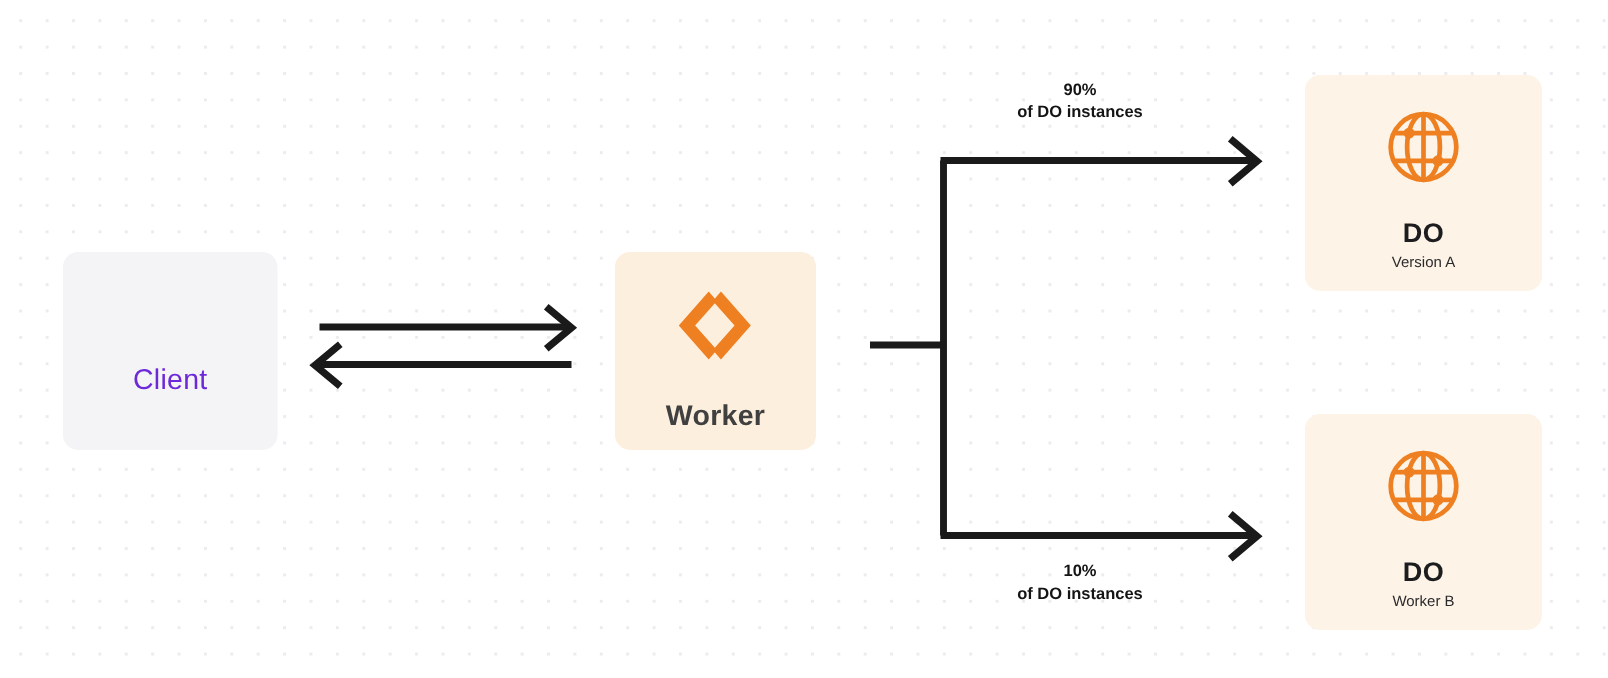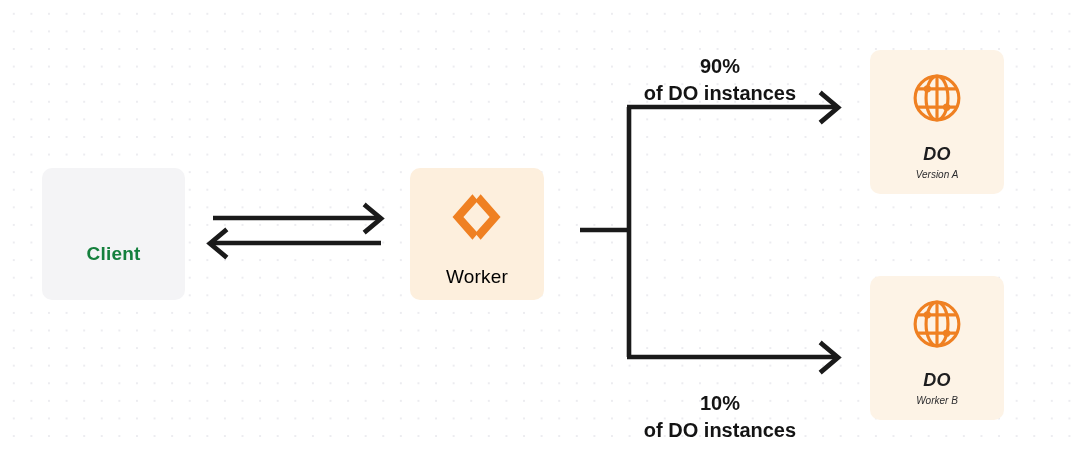--- a/index.html
+++ b/index.html
@@ -38,51 +38,50 @@
   
   #client-node {
     left: 42px;
     top: 168px;
     width: 143px;
     height: 132px;
     background: #f4f4f6;
   }
   #client-node .node-title {
     font-size: 19px;
-    font-weight: bold;
-    color: #15803d;
+    font-weight: normal;
+    color: #6d28d9;
     letter-spacing: 0.2px;
     margin-top: 40px;
   }
 
   
   #worker-node {
     left: 410px;
     top: 168px;
     width: 134px;
     height: 132px;
     background: #fdefdd;
     padding-top: 8px;
   }
   #worker-node .node-title {
     font-size: 19px;
-    font-weight: normal;
-    color: #000000;
+    font-weight: bold;
+    color: #404040;
     margin-top: 16px;
     letter-spacing: 0.2px;
   }
 
   
   .do-node {
     left: 870px;
-    width: 134px;
+    width: 158px;
     height: 144px;
     background: #fdf3e6;
     padding-top: 6px;
-    font-style: italic;
   }
   #do-a-node { top: 50px; }
   #do-b-node { top: 276px; }
 
   .do-node .node-title {
     font-size: 18px;
     font-weight: bold;
     color: #1d1d1f;
     margin-top: 14px;
     letter-spacing: 0.3px;
@@ -94,25 +93,25 @@
     margin-top: 4px;
   }
 
   
   .edge-label {
     position: absolute;
     text-align: center;
     color: #141414;
     font-weight: bold;
     line-height: 1.33;
-    font-size: 20px;
+    font-size: 11px;
     width: 220px;
   }
   #label-90 { left: 610px; top: 53px; }
-  #label-10 { left: 610px; top: 390px; }
+  #label-10 { left: 610px; top: 374px; }
   .edge-label .pct { display: block; }
   .edge-label .sub { display: block; }
 
   svg .stroke-dark {
     stroke: #1a1a1a;
     fill: none;
     stroke-width: 4.6;
   }
   svg .arrowhead {
     stroke: #1a1a1a;

